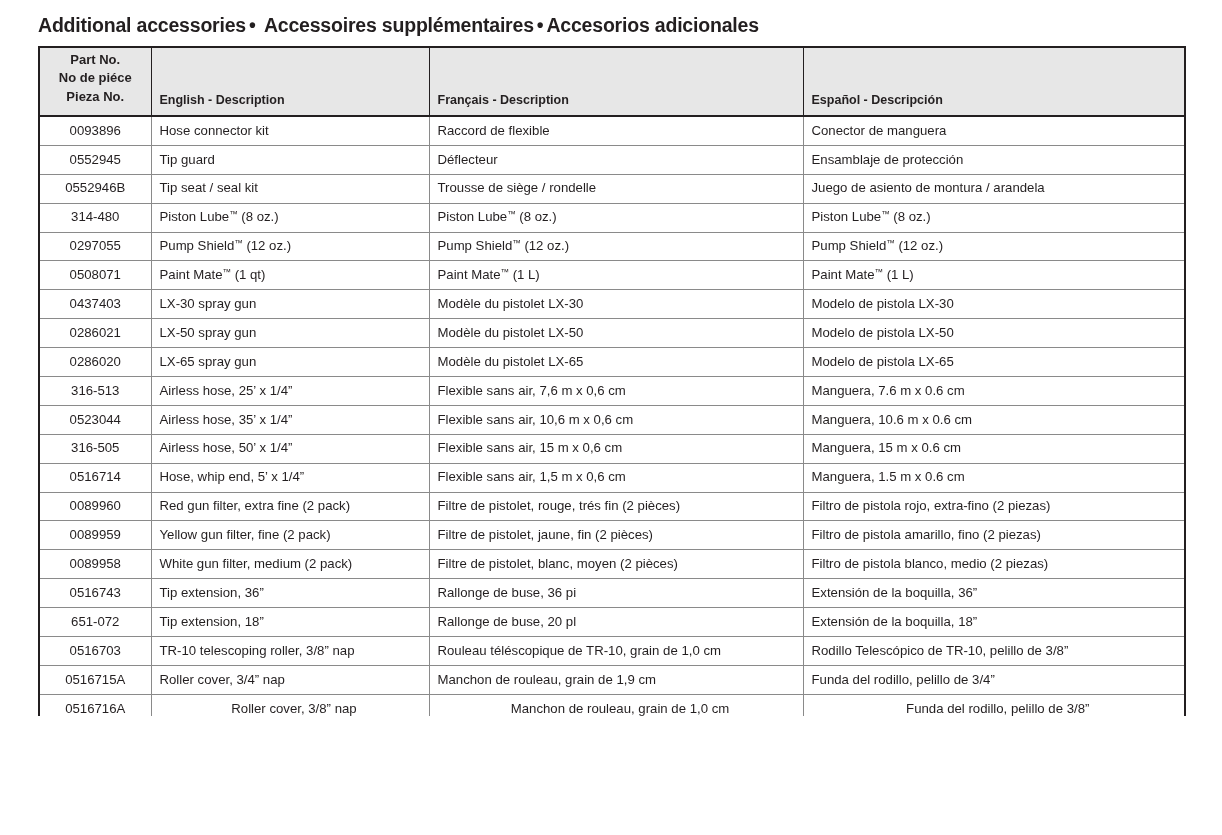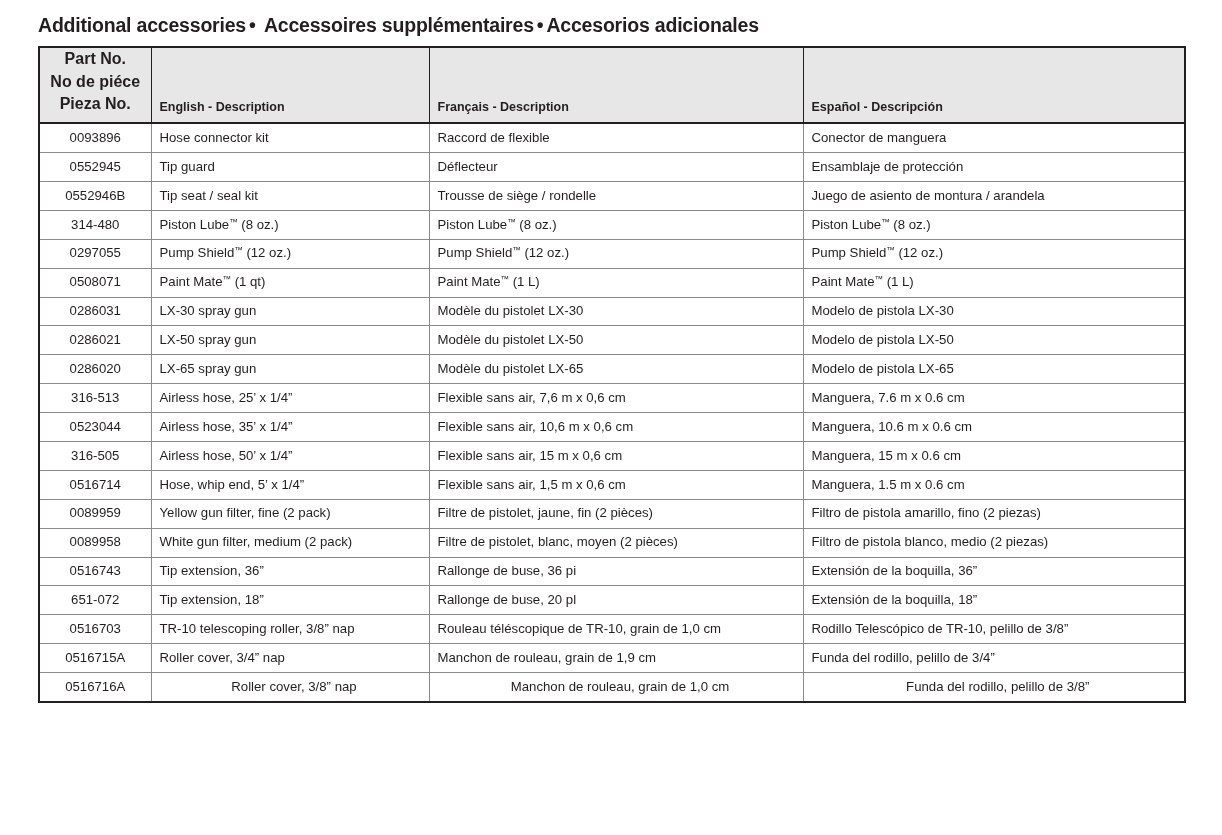--- a/index.html
+++ b/index.html
@@ -67,21 +67,21 @@
     border-right: 1.5px solid #231f20;
     vertical-align: bottom;
     padding: 0;
     height: 59px;
   }
   thead th:last-child { border-right: none; }
 
   .th-part {
     text-align: center;
     vertical-align: middle !important;
-    font-size: 16px;
+    font-size: 13px;
     font-weight: bold;
     line-height: 1.42;
     padding: 0 4px 6px 4px;
   }
   .th-lang {
     text-align: left;
     font-size: 12.5px;
     font-weight: bold;
     padding: 0 0 8px 8px;
   }
@@ -175,21 +175,21 @@
             <td class="desc">Pump Shield<sup class="tm">™</sup> (12 oz.)</td>
             <td class="desc">Pump Shield<sup class="tm">™</sup> (12 oz.)</td>
           </tr>
           <tr>
             <td class="part">0508071</td>
             <td class="desc">Paint Mate<sup class="tm">™</sup> (1 qt)</td>
             <td class="desc">Paint Mate<sup class="tm">™</sup> (1 L)</td>
             <td class="desc">Paint Mate<sup class="tm">™</sup> (1 L)</td>
           </tr>
           <tr>
-            <td class="part">0286031</td>
+            <td class="part">0437403</td>
             <td class="desc">LX-30 spray gun</td>
             <td class="desc">Modèle du pistolet LX-30</td>
             <td class="desc">Modelo de pistola LX-30</td>
           </tr>
           <tr>
             <td class="part">0286021</td>
             <td class="desc">LX-50 spray gun</td>
             <td class="desc">Modèle du pistolet LX-50</td>
             <td class="desc">Modelo de pistola LX-50</td>
           </tr>
@@ -217,20 +217,26 @@
             <td class="desc">Flexible sans air, 15 m x 0,6 cm</td>
             <td class="desc">Manguera, 15 m x 0.6 cm</td>
           </tr>
           <tr>
             <td class="part">0516714</td>
             <td class="desc">Hose, whip end, 5’ x 1/4”</td>
             <td class="desc">Flexible sans air, 1,5 m x 0,6 cm</td>
             <td class="desc">Manguera, 1.5 m x 0.6 cm</td>
           </tr>
           <tr>
+            <td class="part">0089960</td>
+            <td class="desc">Red gun filter, extra fine (2 pack)</td>
+            <td class="desc">Filtre de pistolet, rouge, trés fin (2 pièces)</td>
+            <td class="desc">Filtro de pistola rojo, extra-fino (2 piezas)</td>
+          </tr>
+          <tr>
             <td class="part">0089959</td>
             <td class="desc">Yellow gun filter, fine (2 pack)</td>
             <td class="desc">Filtre de pistolet, jaune, fin (2 pièces)</td>
             <td class="desc">Filtro de pistola amarillo, fino (2 piezas)</td>
           </tr>
           <tr>
             <td class="part">0089958</td>
             <td class="desc">White gun filter, medium (2 pack)</td>
             <td class="desc">Filtre de pistolet, blanc, moyen (2 pièces)</td>
             <td class="desc">Filtro de pistola blanco, medio (2 piezas)</td>

